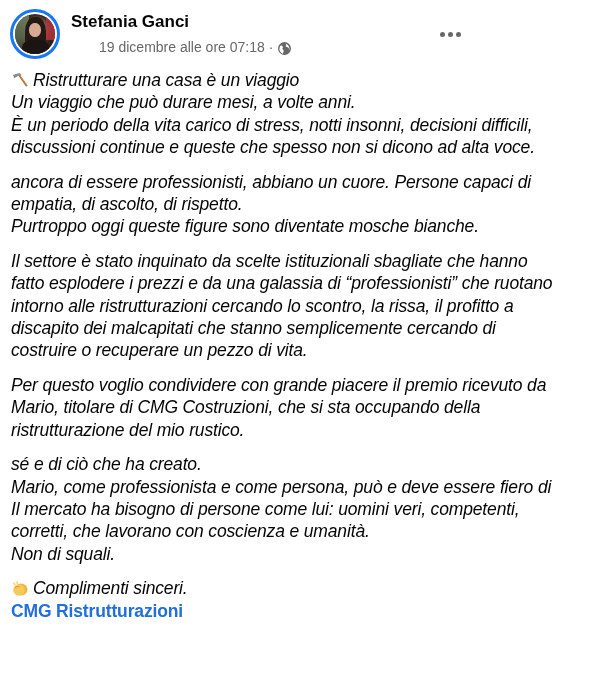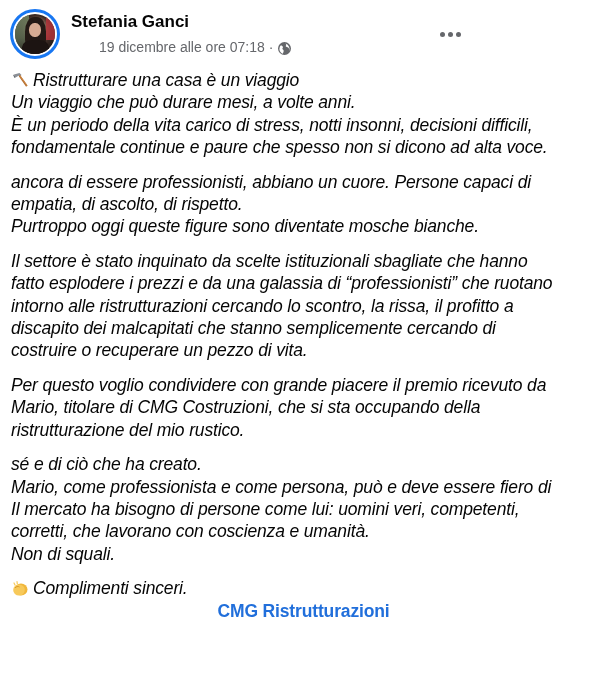--- a/index.html
+++ b/index.html
@@ -119,21 +119,20 @@
       width: 18px; height: 18px;
       vertical-align: -3px;
       margin-right: 4px;
     }
     .page-link {
       display: block;
       color: #216fdb;
       font-weight: 700;
       cursor: pointer;
       white-space: nowrap;
-      text-align: center;
     }
   </style>
 </head>
 <body>
 
 <div class="post-header">
   <div class="avatar-ring">
     <div class="avatar">
       <div class="bg-left"></div>
       <div class="bg-right"></div>
@@ -164,21 +163,21 @@
 <div class="post-body">
   <div class="paragraph">
     <span class="line"><span class="emoji"><svg viewBox="0 0 18 18" width="18" height="18">
         <path d="M3 3.5 L8.5 2 L10.5 4 L9 5.5 L7.5 4.8 L4.5 6.5 Z" fill="#8a8f96"></path>
         <path d="M3 3.5 L4.5 6.5 L3.6 6.9 L2.2 4.2 Z" fill="#5e636a"></path>
         <path d="M7.8 5.2 L9 4.1 L16.5 14.6 L15.1 15.8 Z" fill="#b06d30"></path>
         <path d="M8.4 4.7 L9 4.1 L16.5 14.6 L15.9 15.1 Z" fill="#d38b46"></path>
       </svg></span><span>Ristrutturare una casa è un viaggio</span></span>
     <span class="line">Un viaggio che può durare mesi, a volte anni.</span>
     <span class="line">È un periodo della vita carico di stress, notti insonni, decisioni difficili,</span>
-    <span class="line">fondamentale continue e paure che spesso non si dicono ad alta voce.</span>
+    <span class="line">discussioni continue e queste che spesso non si dicono ad alta voce.</span>
   </div>
 
   <div class="paragraph">
     <span class="line">ancora di essere professionisti, abbiano un cuore. Persone capaci di</span>
     <span class="line">empatia, di ascolto, di rispetto.</span>
     <span class="line">Purtroppo oggi queste figure sono diventate mosche bianche.</span>
   </div>
 
   <div class="paragraph">
     <span class="line">Il settore è stato inquinato da scelte istituzionali sbagliate che hanno</span>

